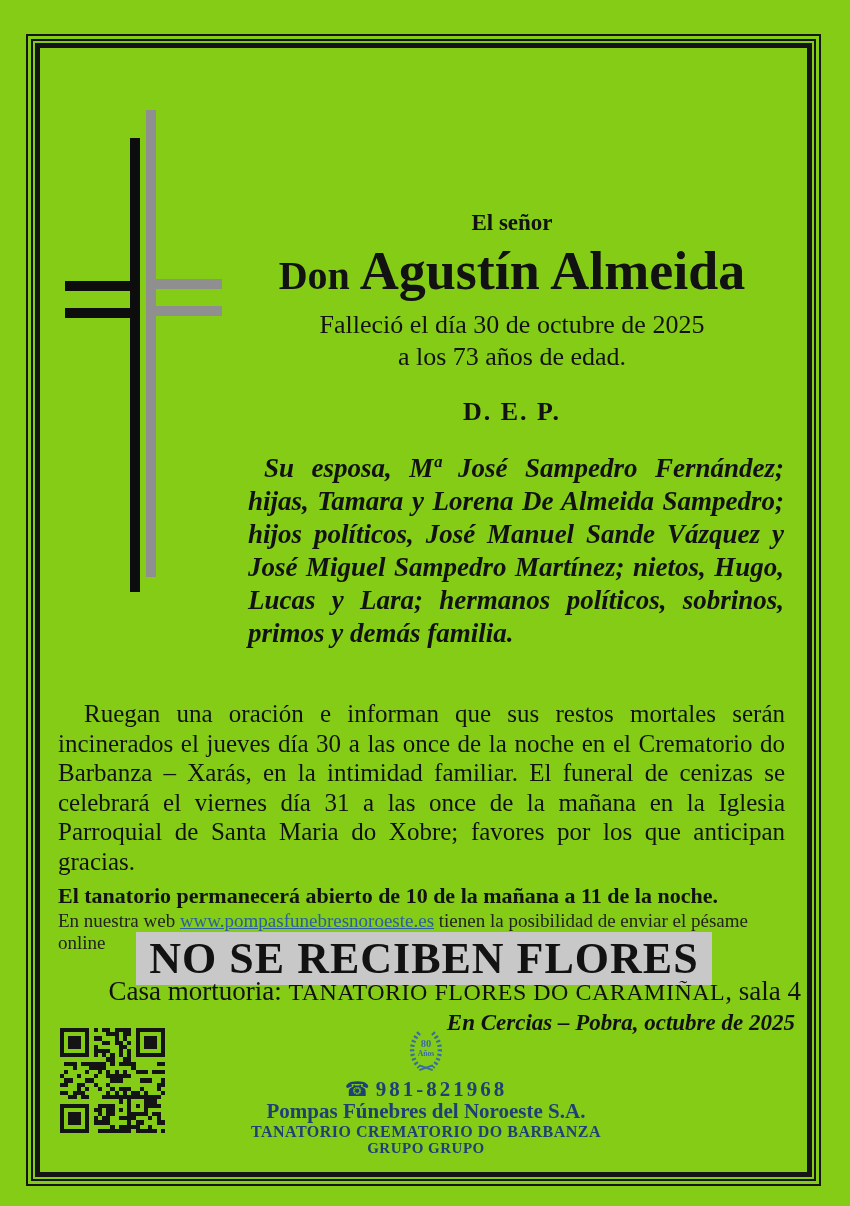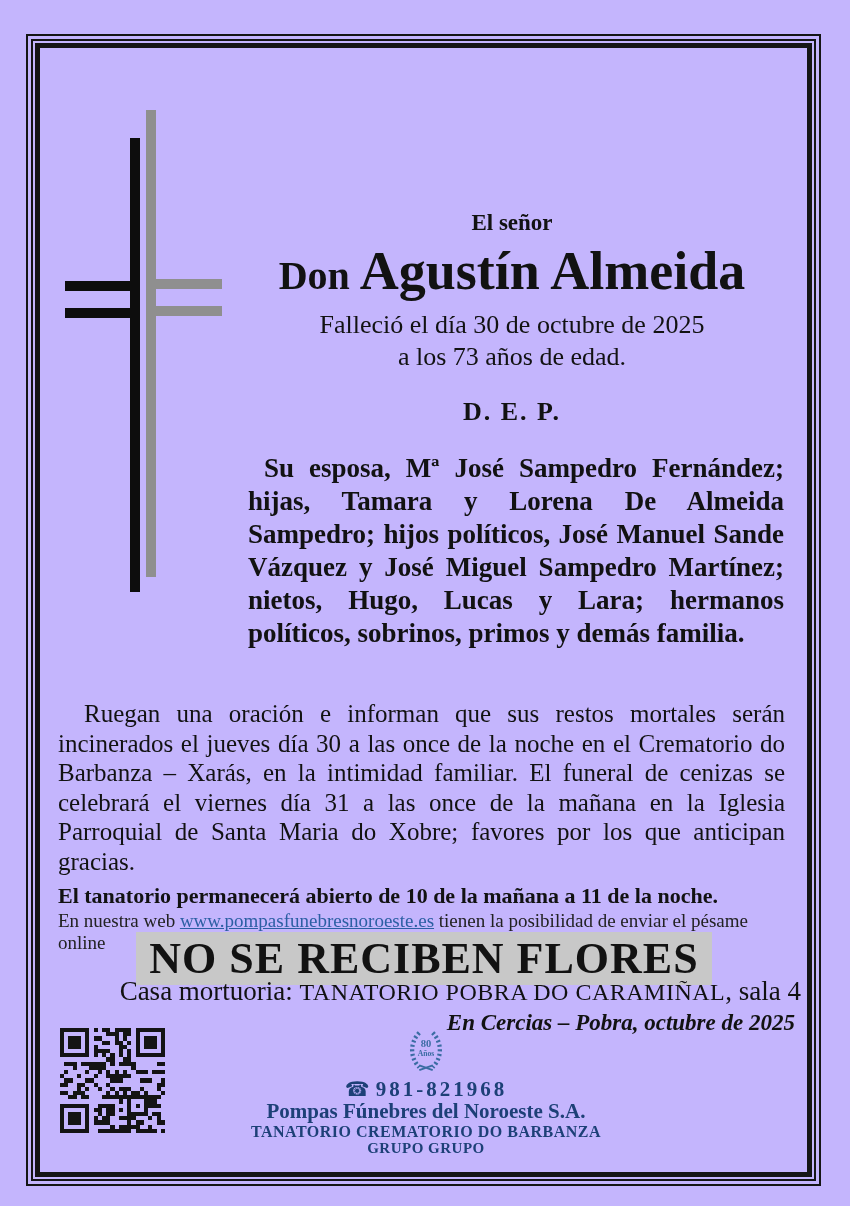--- a/index.html
+++ b/index.html
@@ -1,16 +1,16 @@
 <!DOCTYPE html>
 <html><head>
 <meta charset="utf-8">
 <style>
   html,body{margin:0;padding:0;background:#ffffff;}
-  .page{position:relative;width:850px;height:1206px;background:#c4b5fd;overflow:hidden;
+  .page{position:relative;width:850px;height:1206px;background:#84cc16;overflow:hidden;
         font-family:"Liberation Serif",serif;color:#121212;}
 
   
   .frame{position:absolute;left:26px;top:34px;width:795px;height:1152px;
          border:2px solid #151515;box-sizing:border-box;}
   .frame-mid{position:absolute;inset:3px;border:2px solid #151515;}
   .frame-in{position:absolute;inset:2px;border:5px solid #151515;}
 
   
   .cross i{position:absolute;display:block;}
@@ -22,21 +22,21 @@
   .salutation{left:227px;top:210px;width:570px;text-align:center;
               font-size:23px;font-weight:bold;}
   .name-line{left:227px;top:240px;width:570px;text-align:center;
              font-size:54px;font-weight:bold;line-height:62px;white-space:nowrap;}
   .don{font-size:40px;font-weight:bold;margin-top:22px;}
   .death1{left:227px;top:310px;width:570px;text-align:center;font-size:26px;}
   .death2{left:227px;top:342px;width:570px;text-align:center;font-size:26px;}
   .dep{left:227px;top:397px;width:570px;text-align:center;
        font-size:26px;font-weight:bold;letter-spacing:2px;}
 
-  .family{left:248px;top:452px;width:536px;font-size:27px;
+  .family{left:248px;top:452px;width:536px;font-size:27px;font-style:italic;
           font-weight:bold;line-height:33px;text-align:justify;text-indent:16px;}
 
   .announcement{left:58px;top:699px;width:727px;font-size:25px;line-height:29.5px;
                 text-align:justify;text-indent:26px;}
 
   .hours{left:58px;top:883px;width:740px;font-size:22px;font-weight:bold;}
   .webline{left:58px;top:910px;width:740px;font-size:19px;color:#222;}
   .link{color:#2b5fa3;text-decoration:underline;cursor:pointer;}
 
   .noflowers-row{left:43px;top:932px;width:762px;text-align:center;}
@@ -93,21 +93,21 @@
 
   <p class="abs announcement"><span>Ruegan una oración e informan que sus restos mortales serán </span><span class="b">incinerados</span><span> el </span><span class="b">jueves</span><span> día </span><span class="b">30</span><span> a las </span><span class="b">once</span><span> de la </span><span class="b">noche</span><span> en el </span><span class="b">Crematorio do Barbanza – Xarás,</span><span> en la intimidad familiar. El </span><span class="b">funeral de cenizas</span><span> se celebrará el </span><span class="b">viernes</span><span> día </span><span class="b">31</span><span> a las </span><span class="b">once</span><span> de la </span><span class="b">mañana</span><span> en la </span><span class="b">Iglesia Parroquial de Santa Maria do Xobre;</span><span> favores por los que anticipan gracias.</span></p>
 
   <p class="abs hours">El tanatorio permanecerá abierto de 10 de la mañana a 11 de la noche.</p>
   <p class="abs webline"><span>En nuestra web </span><span class="link">www.pompasfunebresnoroeste.es</span><span> tienen la posibilidad de enviar el pésame online</span></p>
 
   <div class="abs noflowers-row">
     <span class="noflowers">NO SE RECIBEN FLORES</span>
   </div>
 
-  <p class="abs casa"><span class="b">Casa mortuoria: </span><span class="b caps">TANATORIO POBRA DO CARAMIÑAL</span><span class="b">, sala 4</span></p>
+  <p class="abs casa"><span class="b">Casa mortuoria: </span><span class="b caps">TANATORIO FLORES DO CARAMIÑAL</span><span class="b">, sala 4</span></p>
   <p class="abs locdate">En Cercias – Pobra, octubre de 2025</p>
 
   <div class="abs qr"><svg viewBox="0 0 25 25" width="100%" height="100%" shape-rendering="crispEdges">
         <rect x="0" y="0" width="1" height="1" fill="#141414"></rect>
         <rect x="1" y="0" width="1" height="1" fill="#141414"></rect>
         <rect x="2" y="0" width="1" height="1" fill="#141414"></rect>
         <rect x="3" y="0" width="1" height="1" fill="#141414"></rect>
         <rect x="4" y="0" width="1" height="1" fill="#141414"></rect>
         <rect x="5" y="0" width="1" height="1" fill="#141414"></rect>
         <rect x="6" y="0" width="1" height="1" fill="#141414"></rect>

